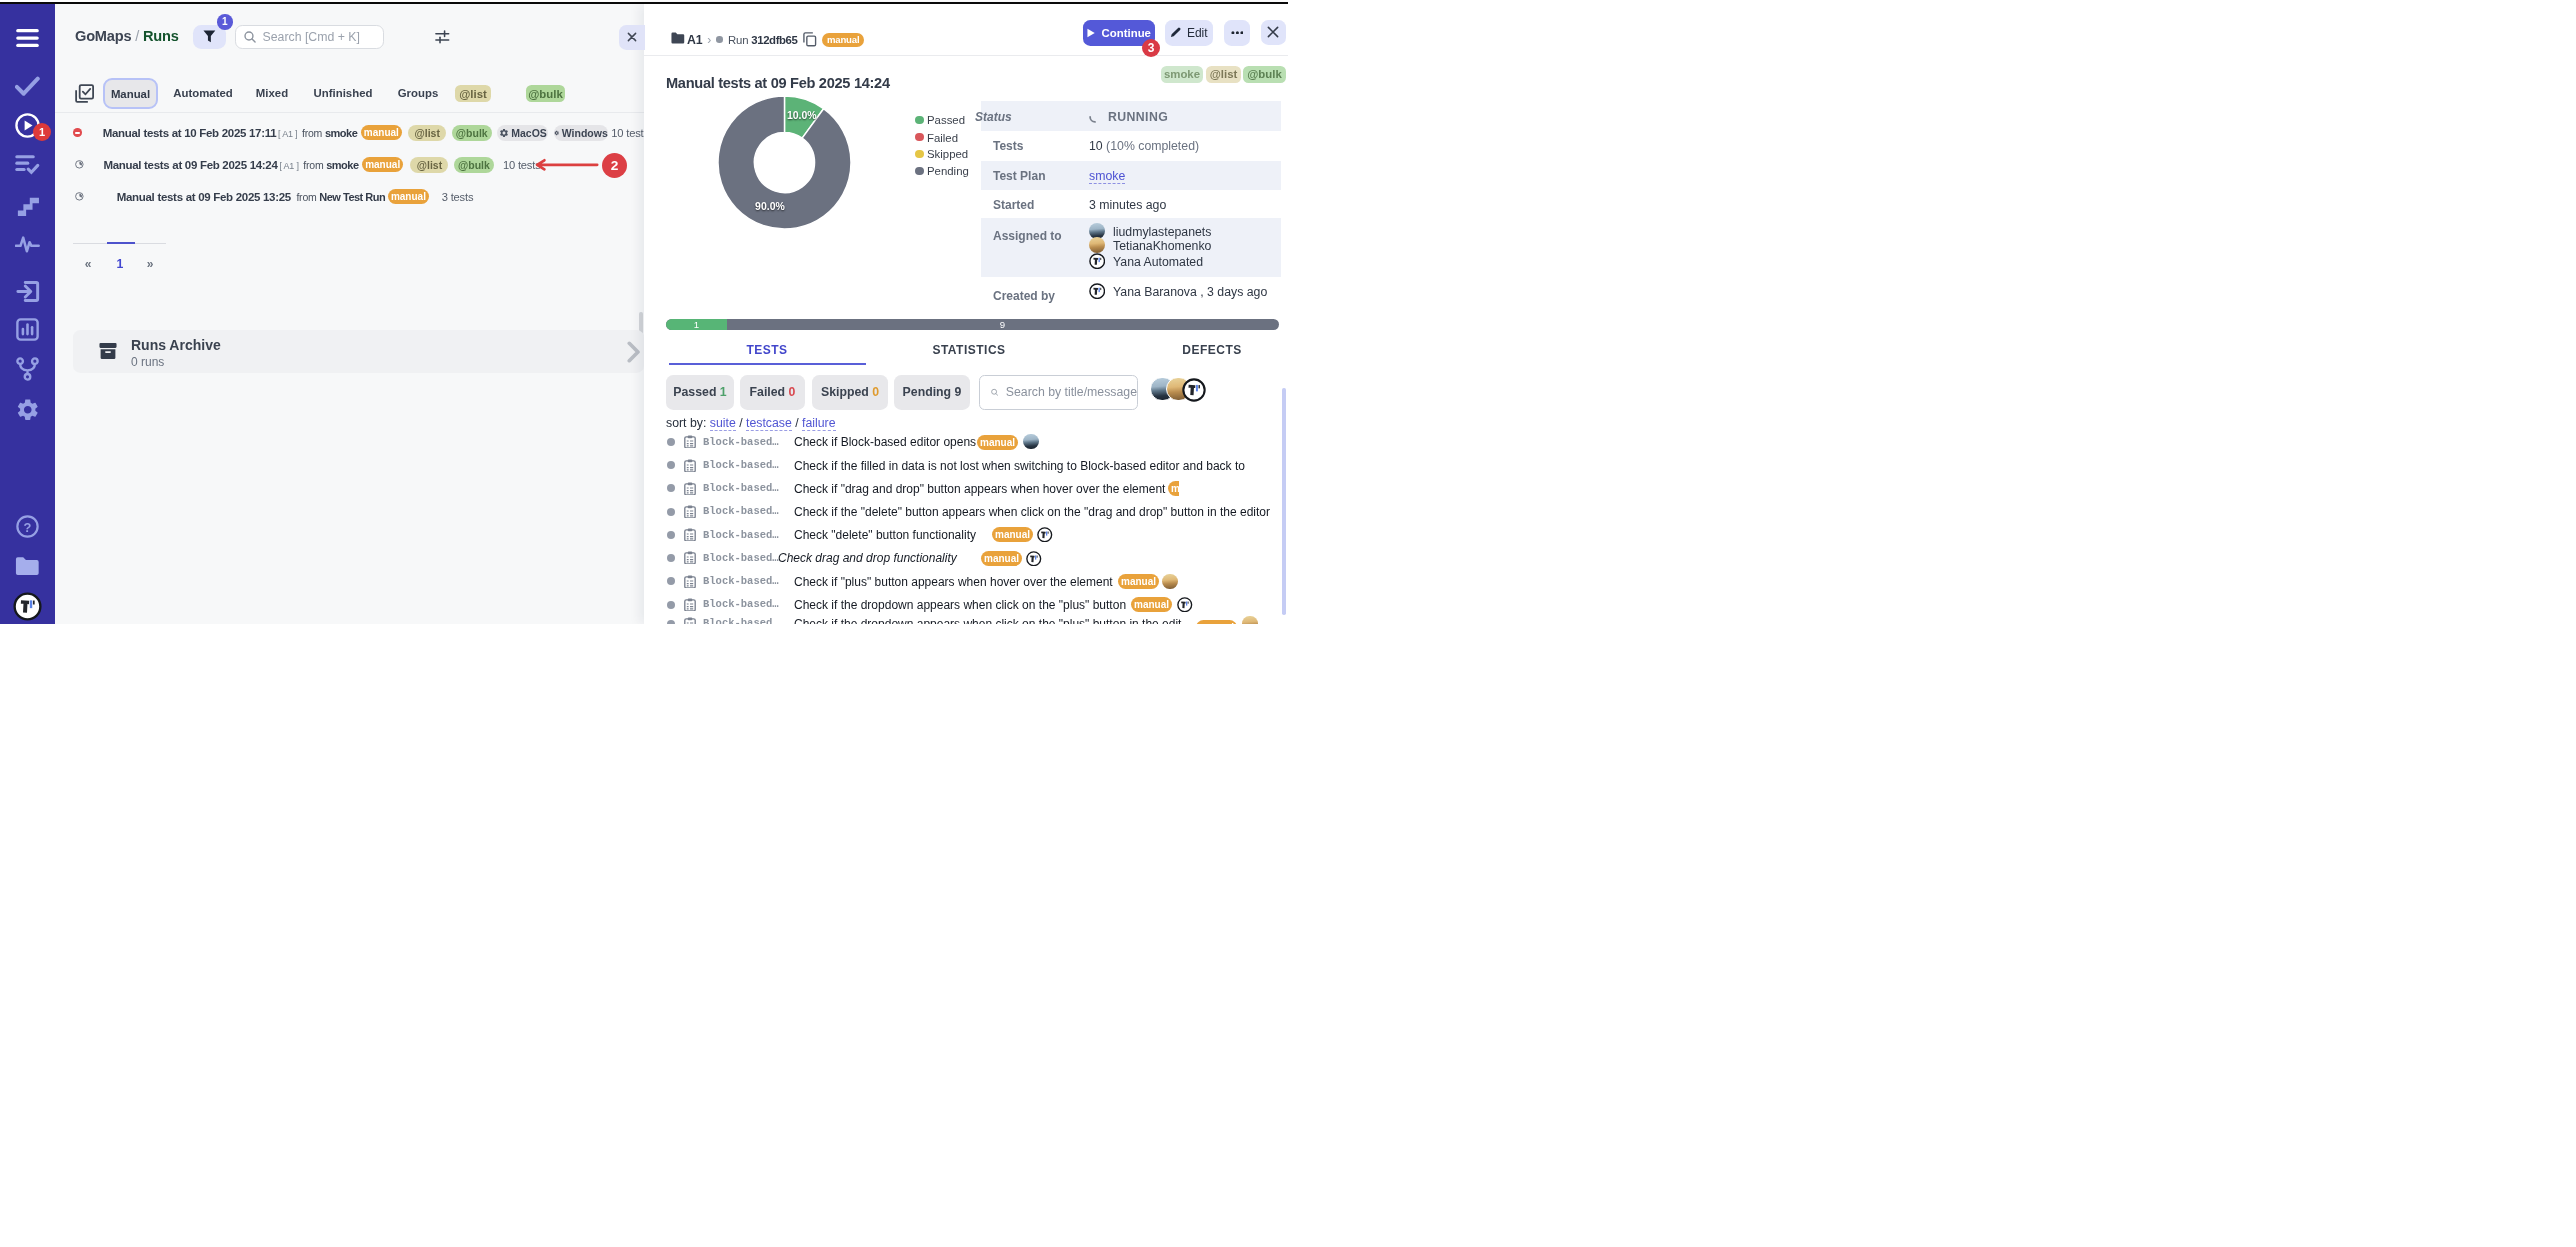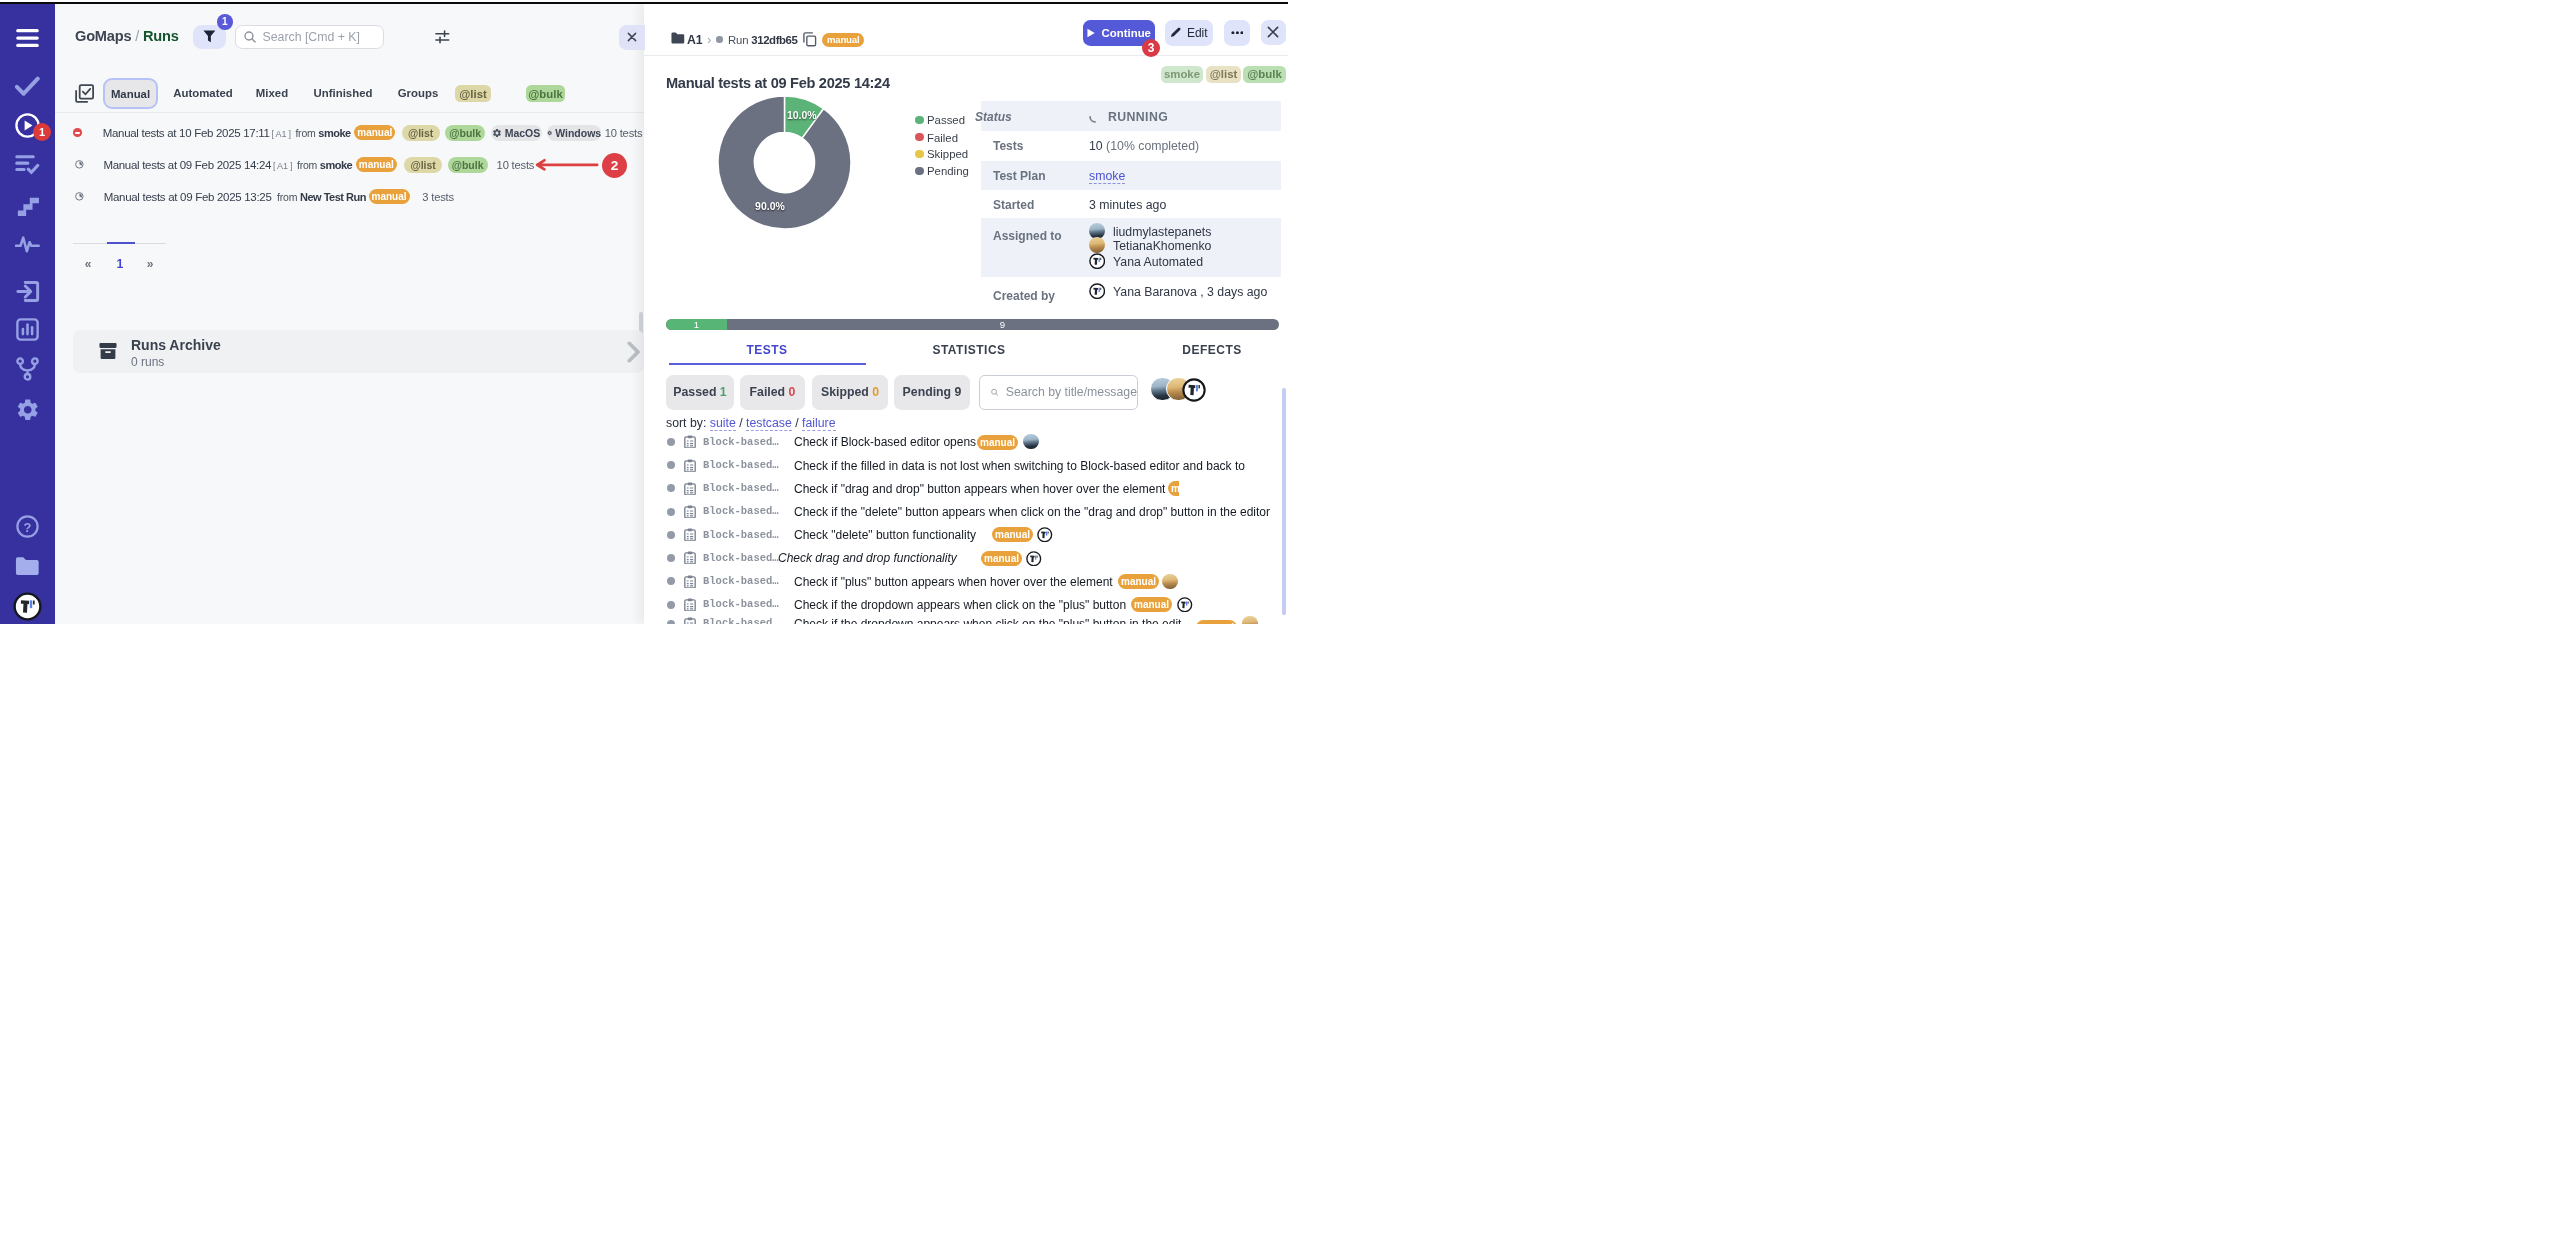--- a/index.html
+++ b/index.html
@@ -11,21 +11,21 @@
 .sidebar { position:absolute; left:0; top:3.6px; width:55px; height:620px; background:#36319f; z-index:5; }
 .sbi { position:absolute; left:0; width:55px; display:flex; justify-content:center; }
 
 .leftpanel { position:absolute; left:55px; top:3.6px; width:589px; height:620px; background:#f7f8f9; z-index:0; }
 .runrow { position:absolute; height:25.5px; display:flex; align-items:center; }
 .chip { display:flex; flex:none; align-items:center; justify-content:center; border-radius:8.2px; font-weight:bold; }
 .chip.manual { background:#e9a23b; color:#fff; font-size:10px; height:15px; }
 .chip.tlist { background:#ded8a9; color:#686442; font-size:10.5px; height:15.5px; }
 .chip.tbulk { background:#aed79a; color:#4d7340; font-size:10.5px; height:15.5px; }
 .chip.gray { background:#e5e5e8; color:#3c4452; font-size:10.5px; font-weight:bold; height:15.5px; }
-.rowtitle { font-size:11.5px; font-weight:normal; color:#353d4b; letter-spacing:-0.3px; white-space:nowrap;padding-left:12px; }
+.rowtitle { font-size:11.5px; font-weight:bold; color:#353d4b; letter-spacing:-0.3px; white-space:nowrap;padding-left:12px; }
 .rowa1 { position:relative; top:0.9px; font-size:9px; color:#767e89; white-space:nowrap; letter-spacing:-0.2px; }
 .rowfrom { font-size:10.5px; color:#49515e; white-space:nowrap; letter-spacing:-0.2px;text-align:center; }
 .rowfrom b { letter-spacing:-0.5px; font-size:11px; }
 .rowtests { font-size:11.2px; color:#555d6a; white-space:nowrap; letter-spacing:-0.2px; }
 
 .drawer { position:absolute; left:644px; top:3.6px; width:644px; height:620px; background:#fff; z-index:10; box-shadow:-4.6px 0 11px rgba(20,25,60,.07); }
 .closetab { position:absolute; left:619px; top:25px; width:25.5px; height:24.6px; background:#e0e3f8; border-radius:7.3px 0 0 7.3px; z-index:11; display:flex; align-items:center; justify-content:center; }
 .hbtn { position:absolute; border-radius:7.3px; background:#e0e4fa; display:flex; align-items:center; justify-content:center; font-size:12.3px; color:#242c3b; }
 .tag { position:absolute; display:flex; align-items:center; justify-content:center; border-radius:5.5px; font-weight:bold; font-size:11.4px; height:17.3px; }
 .tbl-label { font-size:12px; font-weight:bold; color:#6a7280; }
@@ -224,21 +224,21 @@
   <svg class="abs" style="left:528px; top:158px; z-index:3;" width="71" height="13.7" viewBox="0 0 78 15">
       <path d="M76 7.5 L10 7.5 M10 7.5 L18 2.5 M10 7.5 L18 12.5" stroke="#dc4040" stroke-width="3" stroke-linecap="round" stroke-linejoin="round"></path>
     </svg>
   <div class="abs" style="left:602px; top:153px; width:25px; height:25px; border-radius:50%; background:#dc3f45; color:#fff; font-size:13.7px; font-weight:bold; display:flex; align-items:center; justify-content:center; z-index:3;">2</div>
 
   <div class="runrow" style="left:75px; top:184px;">
     <svg width="8.7" height="8.7" viewBox="0 0 20 20" style="flex:none;">
         <circle cx="10" cy="10" r="8.6" fill="none" stroke="#6d7380" stroke-width="2.2"></circle>
         <path d="M10 10 L10 3.5 A6.5 6.5 0 0 1 15.5 13 Z" fill="#6d7380"></path>
       </svg>
-    <div class="rowtitle" style="margin-left:8px;">Manual tests at 09 Feb 2025 13:25</div>
+    <div class="rowtitle" style="margin-left:21px;">Manual tests at 09 Feb 2025 13:25</div>
     <div class="rowfrom" style="margin-left:5.5px;">from <b style="color:#333b49;">New Test Run</b></div>
     <div class="chip manual" style="margin-left:2.7px; width:41px;">manual</div>
     <div class="rowtests" style="margin-left:12.8px;">3 tests</div>
   </div>
 
   <div class="abs" style="left:73px; top:243px; width:93px; height:1.4px; background:#dadce1;"></div>
   <div class="abs" style="left:107px; top:242px; width:28px; height:2.3px; background:#4d52cc;"></div>
   <div class="abs" style="left:88px; top:257px; transform:translateX(-50%); font-size:12px; color:#6c7480; font-weight:bold;">«</div>
   <div class="abs" style="left:120px; top:257px; transform:translateX(-50%); font-size:12.3px; color:#4347d0; font-weight:bold;">1</div>
   <div class="abs" style="left:150px; top:257px; transform:translateX(-50%); font-size:12px; color:#6c7480; font-weight:bold;">»</div>

